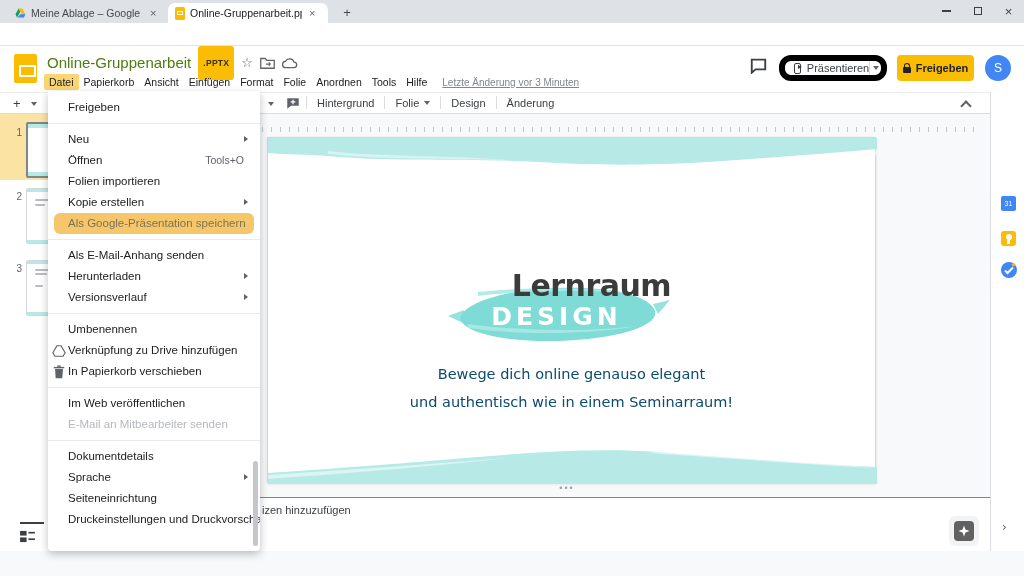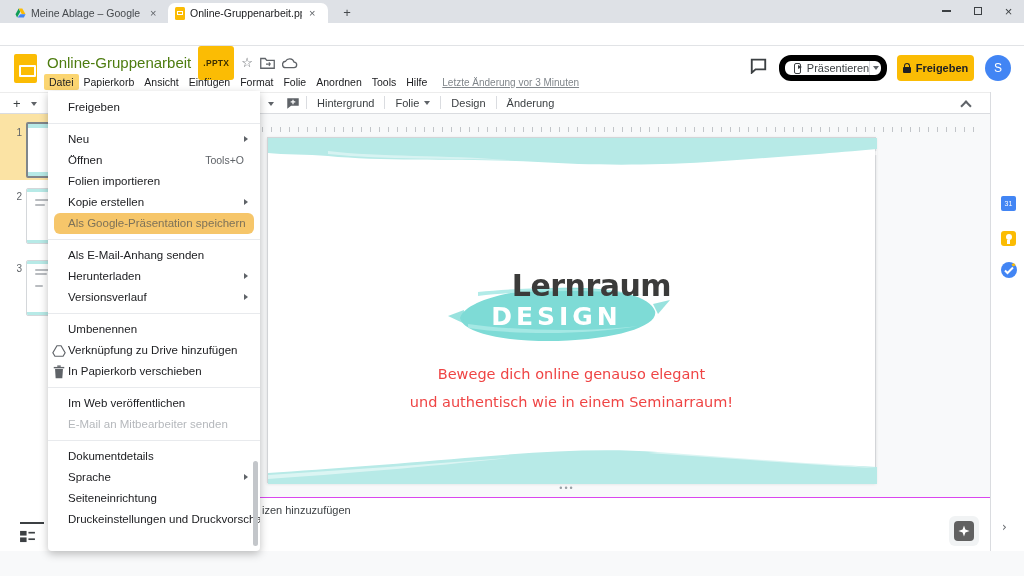--- a/index.html
+++ b/index.html
@@ -87,21 +87,21 @@
   .thumb .tz-bot { position:absolute; left:0; bottom:0; width:100%; height:4px; background:#b7eae7; }
   .thumb .tx { position:absolute; background:#b9bcc0; height:2px; border-radius:1px; }
   #thumb1 { top:122px; border:2px solid #80868b; }
   #thumb2 { top:188px; border:1px solid #d4d7da; }
   #thumb3 { top:260px; border:1px solid #d4d7da; }
 
   #slide-canvas { left:267px; top:137px; width:609px; height:346px; background:#fff; border:1px solid #d3d5d8; box-shadow:0 1px 3px rgba(0,0,0,.12); }
   #slide-svg { position:absolute; left:0; top:0; }
   #slide-title { position:absolute; left:0; top:130px; width:100%; text-align:center; font-family:"DejaVu Sans",sans-serif; font-weight:bold; font-size:30px; color:#3b3b3a; letter-spacing:-0.5px;margin-left:20px; }
   #slide-design { position:absolute; left:-15px; top:164px; width:100%; text-align:center; font-family:"DejaVu Sans",sans-serif; font-weight:bold; font-size:25px; color:#ffffff; letter-spacing:4px; }
-  #slide-body { position:absolute; left:0; top:222px; width:100%; text-align:center; font-family:"DejaVu Sans",sans-serif; font-size:14.5px; color:#ef4444; line-height:28px; }
+  #slide-body { position:absolute; left:0; top:222px; width:100%; text-align:center; font-family:"DejaVu Sans",sans-serif; font-size:14.5px; color:#0c4a6e; line-height:28px; }
 
   #drag-dots { left:536px; top:483px; width:62px; text-align:center; font-size:9px; letter-spacing:2px; color:#9aa0a6; }
   #notes-area { left:48px; top:497px; width:942px; height:54px; background:#fff; border-top:1px solid #d946ef; }
   #notes-text { position:absolute; left:214px; top:6px; font-size:11px; color:#3c4043; }
   #explore-btn { position:absolute; right:11px; top:18px; width:30px; height:30px; background:#f1f3f4; border-radius:6px; display:flex; align-items:center; justify-content:center; }
   .explore-inner { width:20px; height:20px; background:#616161; border-radius:4px; display:flex; align-items:center; justify-content:center; }
 
   #side-panel { left:990px; top:92px; width:34px; height:459px; background:#fff; border-left:1px solid #dadce0; }
   .sp-ic { position:absolute; left:10px; }
   #sp-cal { top:104px; width:15px; height:15px; background:#4285f4; border-radius:2px; color:#fff; font-size:7px; display:flex; align-items:center; justify-content:center; }

